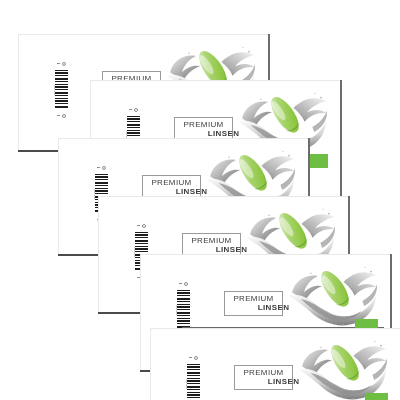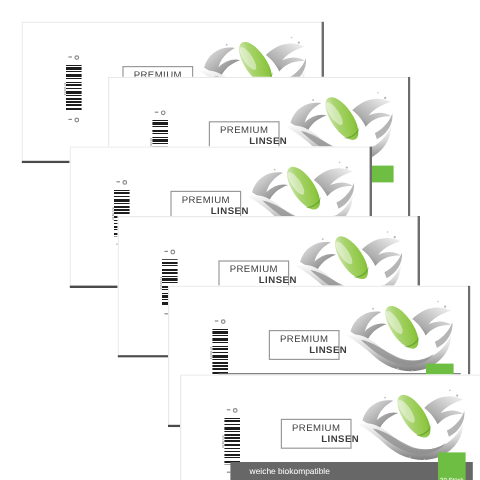--- a/index.html
+++ b/index.html
@@ -8,20 +8,21 @@
     font-family:"Liberation Sans", sans-serif;
     overflow:hidden;position:relative;
   }
   #stage{position:absolute;inset:0;width:400px;height:400px;background:#fff;}
 
   .pack{
     position:absolute;
     background:#ffffff;
     box-sizing:border-box;
     overflow:hidden;
+    margin-top:16px;
   }
   
   .pack .face{
     position:absolute;inset:0;
     background:#ffffff;
     border:1px solid #e9e9e9;
     box-sizing:border-box;
   }
   
   .spine{

